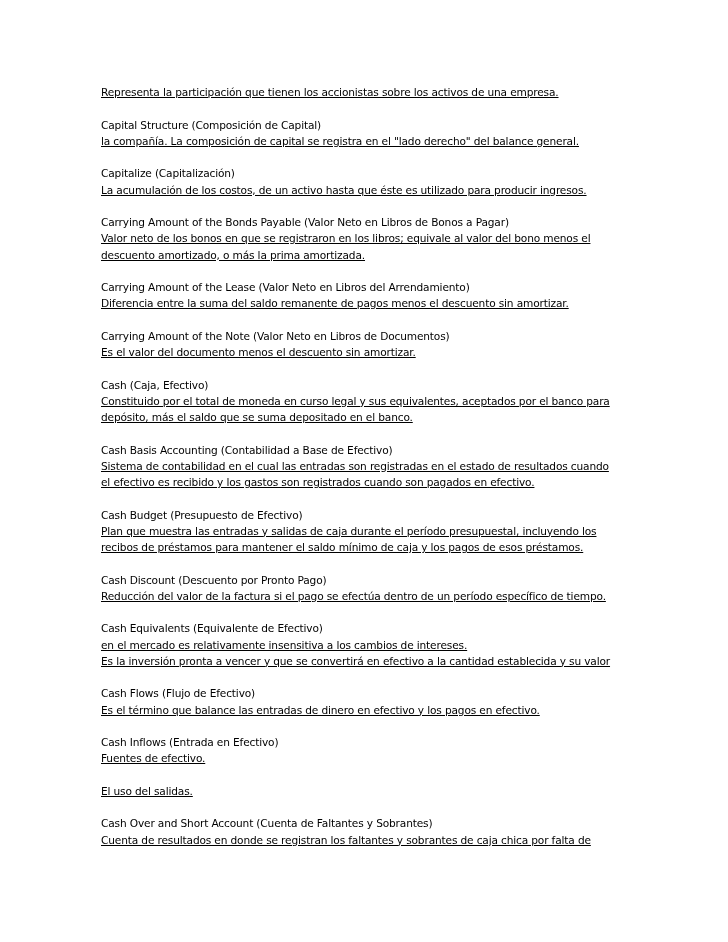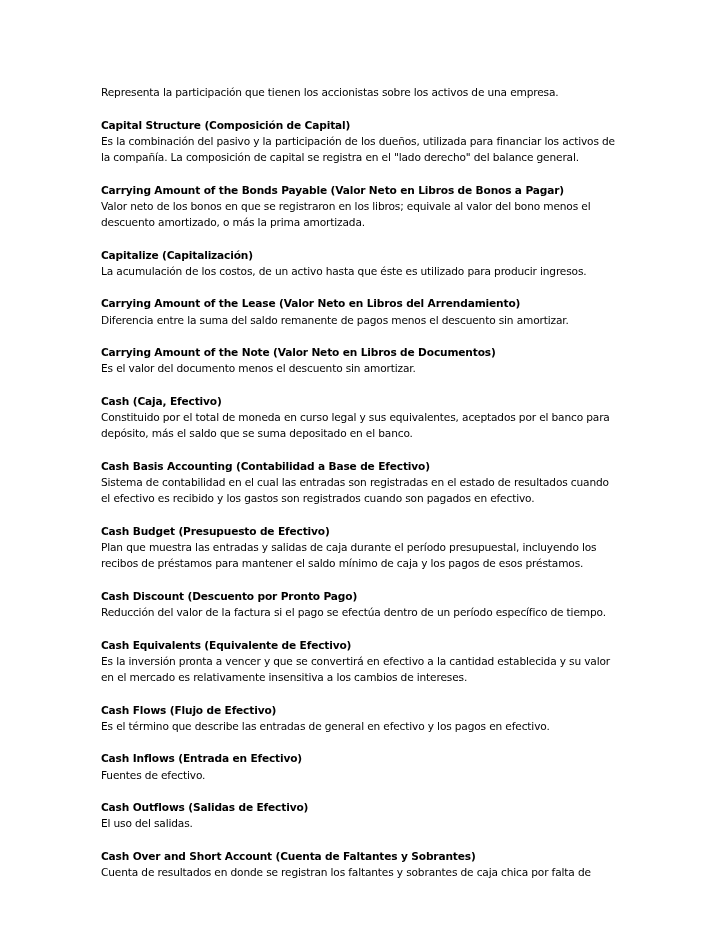--- a/index.html
+++ b/index.html
@@ -21,53 +21,53 @@
       top: 84px;
       width: 540px;
       font-size: 10.6px;
       line-height: 16.25px;
       letter-spacing: -0.15px;
     }
     .entry {
       margin: 0 0 16.25px 0;
     }
     .term {
-      font-weight: bold;
+      font-weight: normal;
       display: block;
       white-space: nowrap;
     }
     .def-line {
       display: block;
       white-space: nowrap;
+      text-decoration: underline;
     }
   </style>
 </head>
 <body>
 
 <div class="page">
 
   <div class="entry">
     <span class="def-line">Representa la participación que tienen los accionistas sobre los activos de una empresa.</span>
   </div>
 
   <div class="entry">
     <span class="term">Capital Structure (Composición de Capital)</span>
-    <span class="def-line">Es la combinación del pasivo y la participación de los dueños, utilizada para financiar los activos de</span>
     <span class="def-line">la compañía. La composición de capital se registra en el "lado derecho" del balance general.</span>
+  </div>
+
+  <div class="entry">
+    <span class="term">Capitalize (Capitalización)</span>
+    <span class="def-line">La acumulación de los costos, de un activo hasta que éste es utilizado para producir ingresos.</span>
   </div>
 
   <div class="entry">
     <span class="term">Carrying Amount of the Bonds Payable (Valor Neto en Libros de Bonos a Pagar)</span>
     <span class="def-line">Valor neto de los bonos en que se registraron en los libros; equivale al valor del bono menos el</span>
     <span class="def-line">descuento amortizado, o más la prima amortizada.</span>
-  </div>
-
-  <div class="entry">
-    <span class="term">Capitalize (Capitalización)</span>
-    <span class="def-line">La acumulación de los costos, de un activo hasta que éste es utilizado para producir ingresos.</span>
   </div>
 
   <div class="entry">
     <span class="term">Carrying Amount of the Lease (Valor Neto en Libros del Arrendamiento)</span>
     <span class="def-line">Diferencia entre la suma del saldo remanente de pagos menos el descuento sin amortizar.</span>
   </div>
 
   <div class="entry">
     <span class="term">Carrying Amount of the Note (Valor Neto en Libros de Documentos)</span>
     <span class="def-line">Es el valor del documento menos el descuento sin amortizar.</span>
@@ -92,36 +92,35 @@
     <span class="def-line">recibos de préstamos para mantener el saldo mínimo de caja y los pagos de esos préstamos.</span>
   </div>
 
   <div class="entry">
     <span class="term">Cash Discount (Descuento por Pronto Pago)</span>
     <span class="def-line">Reducción del valor de la factura si el pago se efectúa dentro de un período específico de tiempo.</span>
   </div>
 
   <div class="entry">
     <span class="term">Cash Equivalents (Equivalente de Efectivo)</span>
+    <span class="def-line">en el mercado es relativamente insensitiva a los cambios de intereses.</span>
     <span class="def-line">Es la inversión pronta a vencer y que se convertirá en efectivo a la cantidad establecida y su valor</span>
-    <span class="def-line">en el mercado es relativamente insensitiva a los cambios de intereses.</span>
   </div>
 
   <div class="entry">
     <span class="term">Cash Flows (Flujo de Efectivo)</span>
-    <span class="def-line">Es el término que describe las entradas de general en efectivo y los pagos en efectivo.</span>
+    <span class="def-line">Es el término que balance las entradas de dinero en efectivo y los pagos en efectivo.</span>
   </div>
 
   <div class="entry">
     <span class="term">Cash Inflows (Entrada en Efectivo)</span>
     <span class="def-line">Fuentes de efectivo.</span>
   </div>
 
   <div class="entry">
-    <span class="term">Cash Outflows (Salidas de Efectivo)</span>
     <span class="def-line">El uso del salidas.</span>
   </div>
 
   <div class="entry">
     <span class="term">Cash Over and Short Account (Cuenta de Faltantes y Sobrantes)</span>
     <span class="def-line">Cuenta de resultados en donde se registran los faltantes y sobrantes de caja chica por falta de</span>
   </div>
 
 </div>
 

